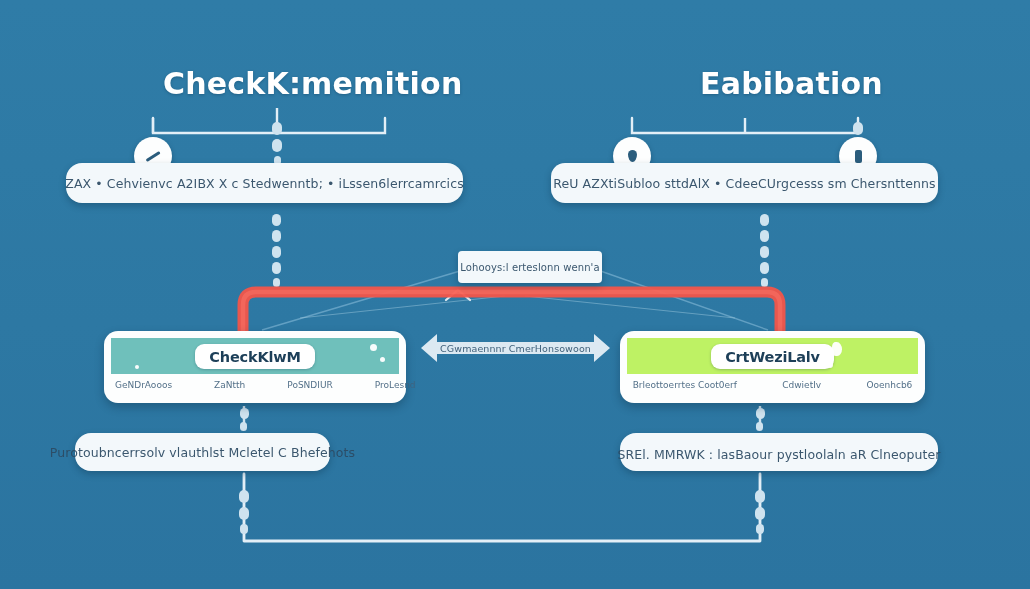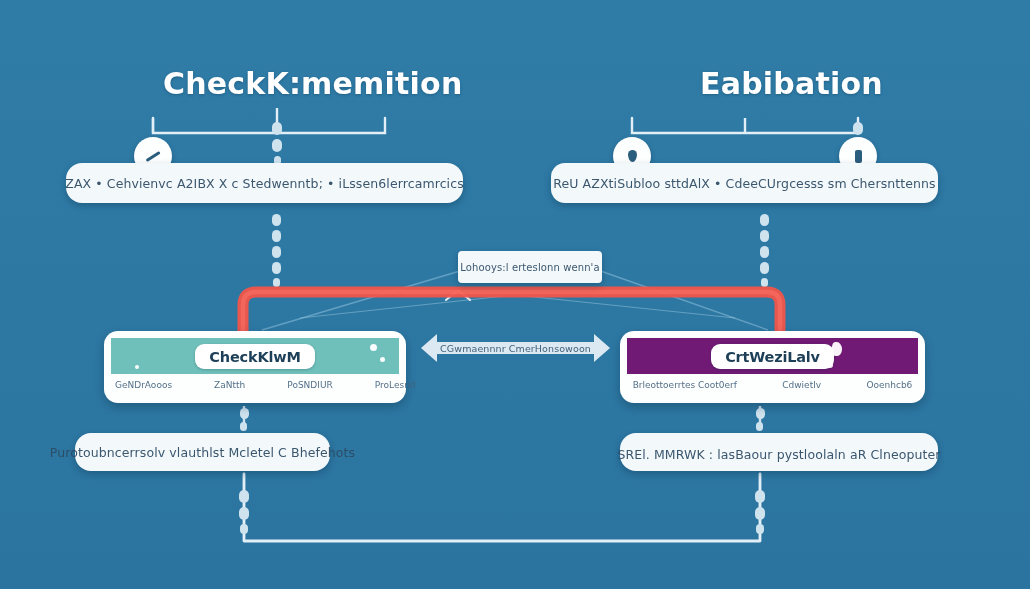--- a/index.html
+++ b/index.html
@@ -114,21 +114,21 @@
 
   .card-head {
     position: relative;
     height: 36px;
     border-radius: 0;
     display: flex;
     align-items: center;
     justify-content: center;
   }
   #card-left  .card-head { background: #6fc0bb; }
-  #card-right .card-head { background: #701a75; }
+  #card-right .card-head { background: #bef264; }
 
   .head-chip {
     background: #ffffff;
     border-radius: 9px;
     padding: 3px 14px;
     box-shadow: 0 1px 3px rgba(8,40,62,0.25);
   }
   .head-chip .chip-text {
     font-size: 14.5px;
     font-weight: 700;

